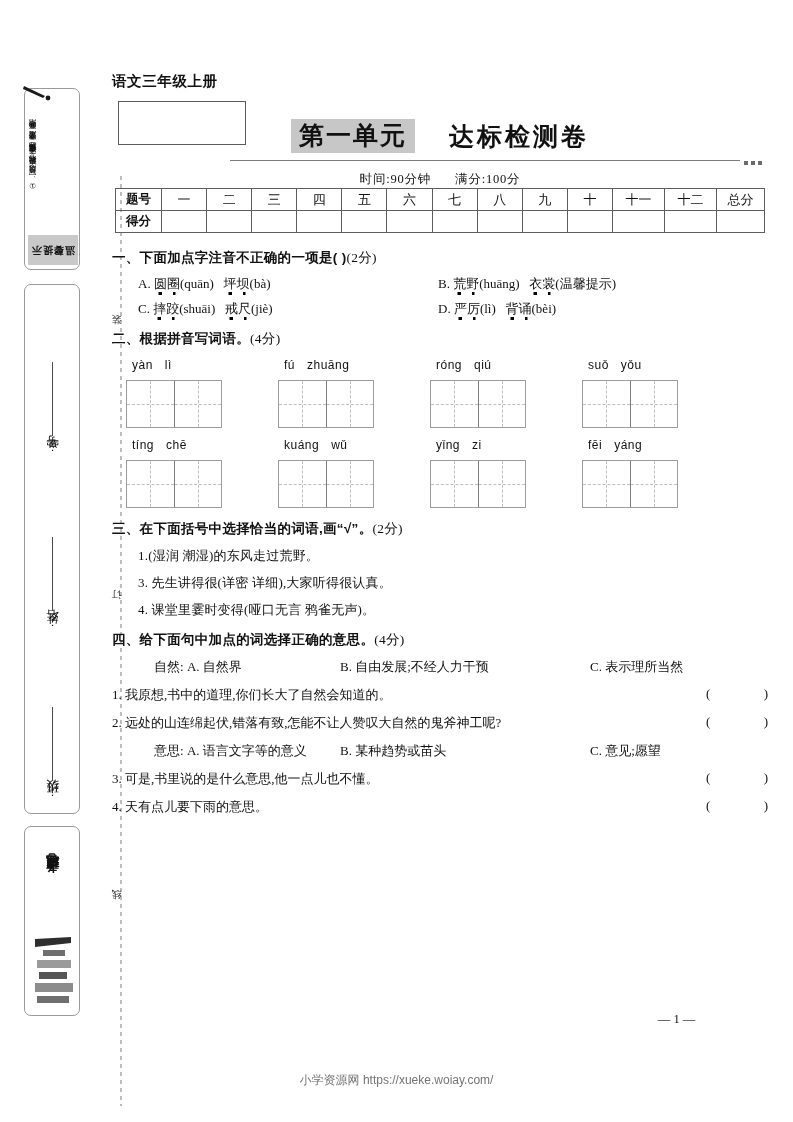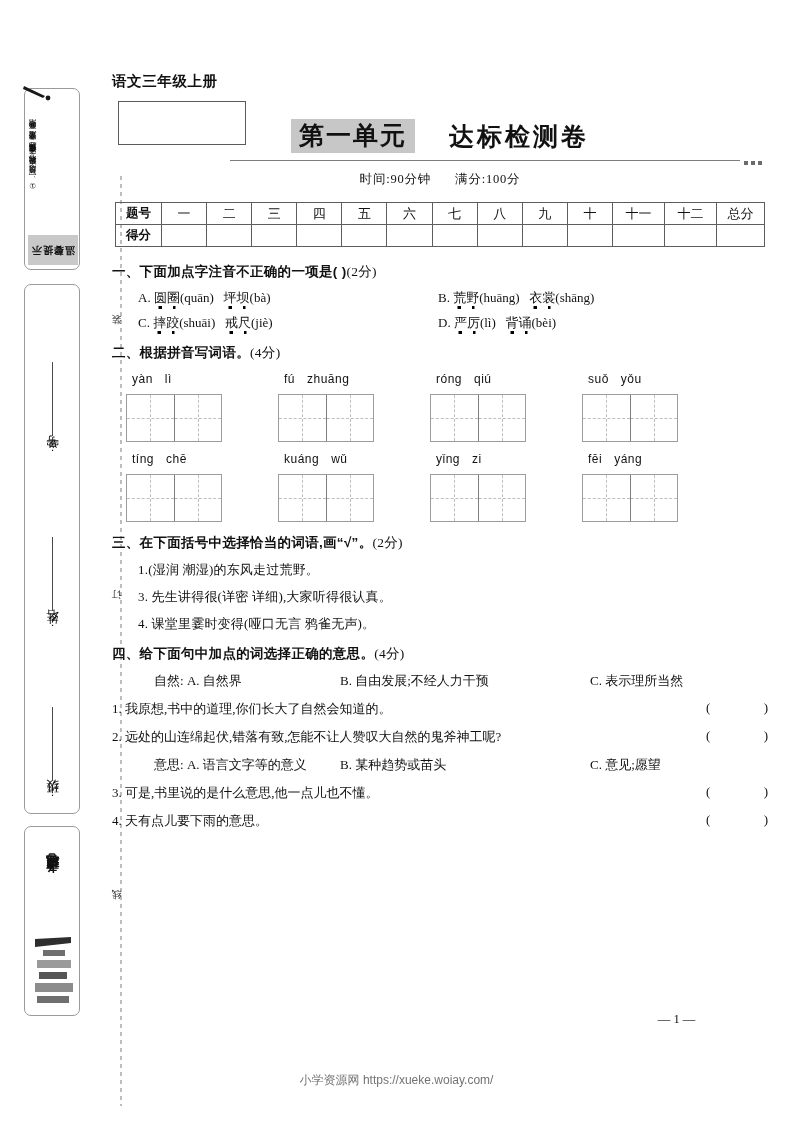--- a/index.html
+++ b/index.html
@@ -141,21 +141,21 @@
   }
   .title-rule {
     position: absolute; left: 118px; right: 28px; bottom: 6px;
     height: 1px; background: #7d7d7d;
   }
   .title-dots { position: absolute; right: 6px; bottom: 2px; display: flex; gap: 3px; }
   .title-dots i { width: 4px; height: 4px; background: #6b6b6b; display: block; }
 
   .meta-line {
     text-align: center; font-size: 12.5px; letter-spacing: .8px;
-    margin-top: 4px; margin-bottom: 14px;
+    margin-top: 4px; 
   }
   .meta-line span { margin: 0 10px; }
 
   
   table.score {
     border-collapse: collapse; width: 650px; margin: 0 auto 16px auto;
     table-layout: fixed;
   }
   table.score td {
     border: 1px solid #5d5d5d;
@@ -356,21 +356,21 @@
     </div>
     <div class="opt-row">
       <div class="opt">
         <span>A.</span>
         <span class="dotted dot2">圆圈</span><span>(quān)</span>
         &nbsp;&nbsp;<span class="dotted dot2">坪坝</span><span>(bà)</span>
       </div>
       <div class="opt">
         <span>B.</span>
         <span class="dotted dot2">荒野</span><span>(huāng)</span>
-        &nbsp;&nbsp;<span class="dotted dot2">衣裳</span><span>(shāng)</span>
+        &nbsp;&nbsp;<span class="dotted dot2">衣裳</span><span>(温馨提示)</span>
       </div>
     </div>
     <div class="opt-row">
       <div class="opt">
         <span>C.</span>
         <span class="dotted dot2">摔跤</span><span>(shuāi)</span>
         &nbsp;&nbsp;<span class="dotted dot2">戒尺</span><span>(jiè)</span>
       </div>
       <div class="opt">
         <span>D.</span>

